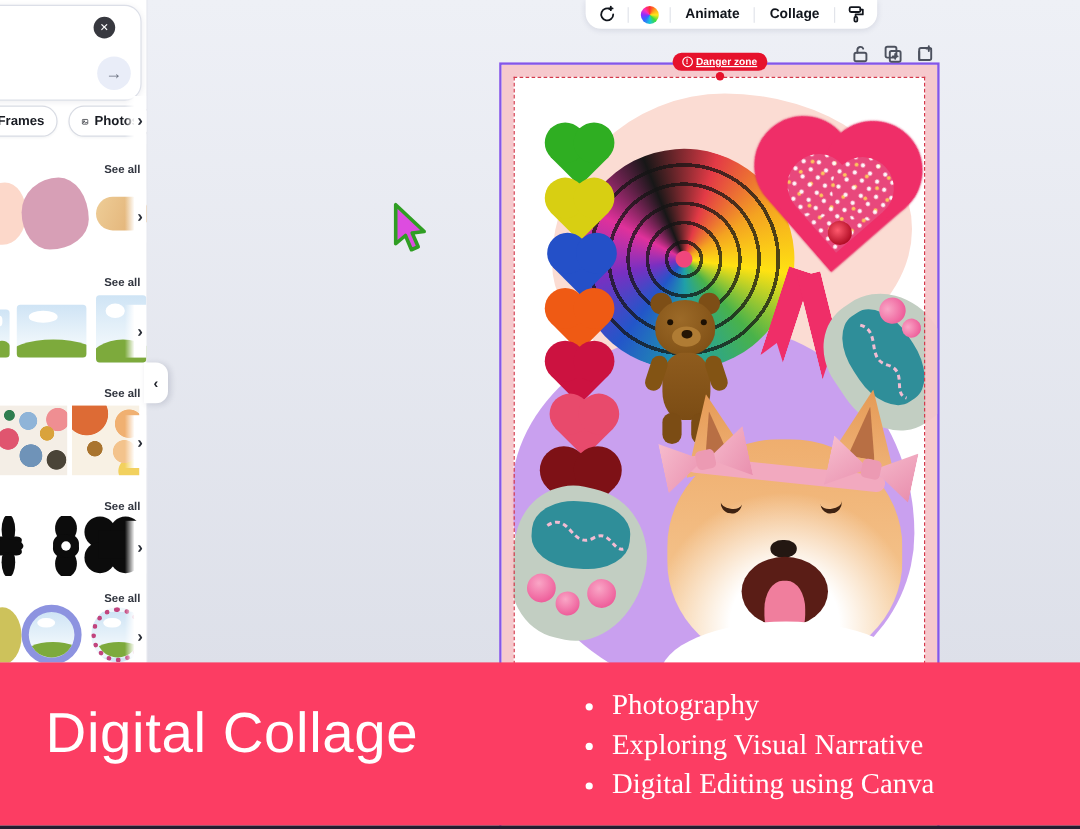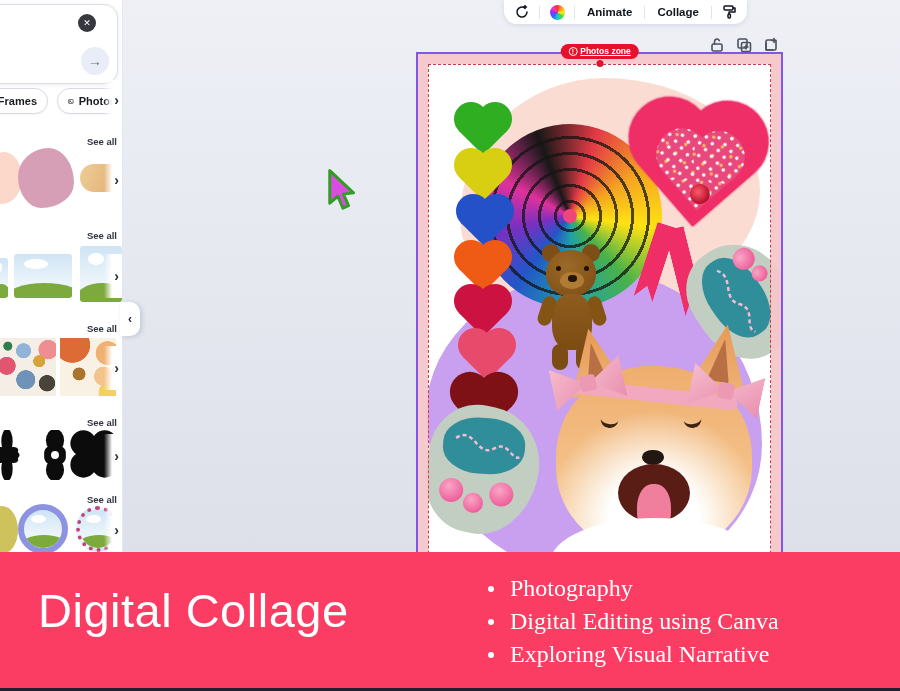--- a/index.html
+++ b/index.html
@@ -1,21 +1,21 @@
 <!DOCTYPE html>
 <html><head>
 <meta charset="utf-8">
 <style>
   * { margin:0; padding:0; box-sizing:border-box; }
   html,body { width:900px; height:691px; overflow:hidden; }
   body { font-family:"Liberation Sans", sans-serif; position:relative;
          background:linear-gradient(#eef0f6, #d9dce6); }
 
   
-  .toolbar { position:absolute; left:504px; top:0; height:24px; padding:0 10px;
+  .toolbar { position:absolute; left:488px; top:0; height:24px; padding:0 10px;
     background:#fff; border-radius:0 0 13px 13px; box-shadow:0 1px 5px rgba(25,35,70,.12);
     display:flex; align-items:center; gap:9px; z-index:40; }
   .tb-label { font-size:11.5px; font-weight:700; color:#11151c; padding:0 3px; cursor:pointer; }
   .tb-div { width:1px; height:13px; background:#e2e4ea; }
   .tb-icon { width:16px; height:16px; display:flex; align-items:center; justify-content:center; cursor:pointer; }
   .color-wheel { width:15px; height:15px; border-radius:50%;
     background:conic-gradient(#ff2f2f,#ff9f1c,#ffe81c,#3ddc3d,#19c8d7,#2f6bff,#8a2fff,#ff2fb9,#ff2f2f); }
 
   
   .page-icons { position:absolute; left:709px; top:37px; display:flex; gap:11px; z-index:30; }
@@ -382,30 +382,30 @@
             <i></i>
           </div>
       </div>
     </div>
 
     <div class="danger-frame"></div>
   </div>
 
   <div class="danger-pill">
     <span class="warn">!</span>
-    <span class="txt">Photos zone</span>
+    <span class="txt">Danger zone</span>
   </div>
   <div class="danger-dot"></div>
 </div>
 
 <svg class="cursor" width="30" height="44" viewBox="0 0 24 35">
   <path d="M3 2 L3 28 L9.5 22.5 L13.5 32 L18 30 L14 20.8 L22 19.8 Z" fill="#dd4ce0" stroke="#2f9e23" stroke-width="2.4" stroke-linejoin="round"></path>
 </svg>
 
 <div class="banner">
   <div class="banner-title">Digital Collage</div>
   <div class="banner-list">
     <div class="li">Photography</div>
+    <div class="li">Exploring Visual Narrative</div>
     <div class="li">Digital Editing using Canva</div>
-    <div class="li">Exploring Visual Narrative</div>
   </div>
 </div>
 <div class="bottom-strip"></div>
 
 </body></html>

